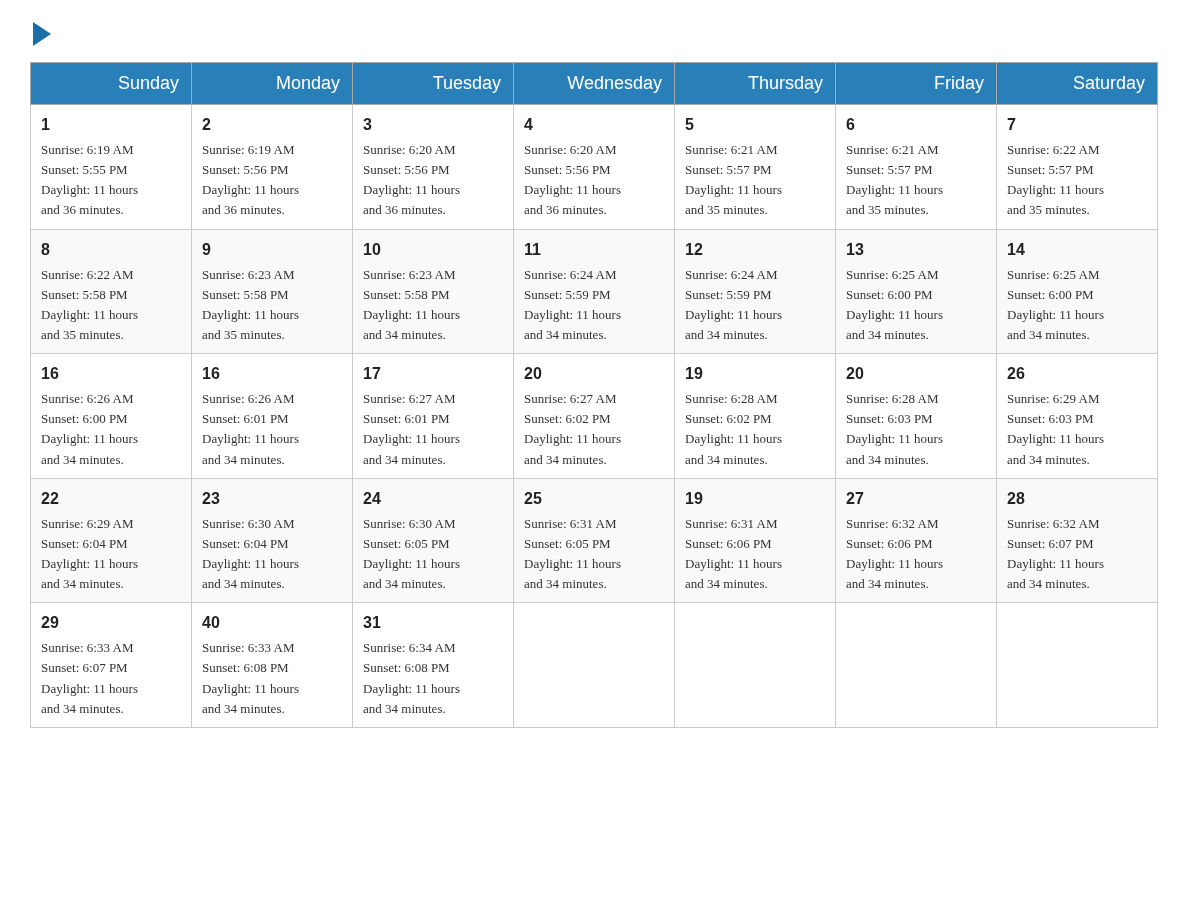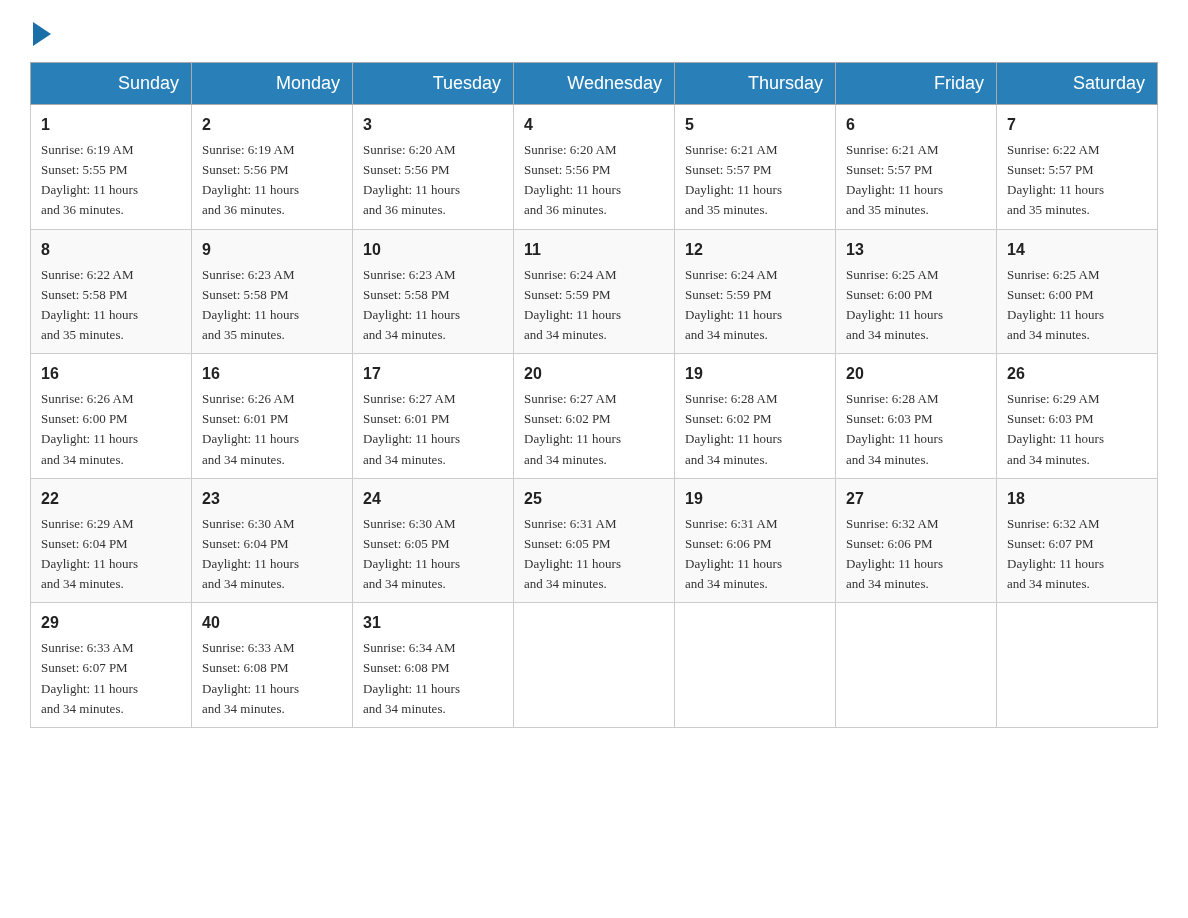--- a/index.html
+++ b/index.html
@@ -246,21 +246,21 @@
         </td>
         <td>
           <span class="day-number">19</span>
           <span class="day-info">Sunrise: 6:31 AM<br>Sunset: 6:06 PM<br>Daylight: 11 hours<br>and 34 minutes.</span>
         </td>
         <td>
           <span class="day-number">27</span>
           <span class="day-info">Sunrise: 6:32 AM<br>Sunset: 6:06 PM<br>Daylight: 11 hours<br>and 34 minutes.</span>
         </td>
         <td>
-          <span class="day-number">18</span>
+          <span class="day-number">28</span>
           <span class="day-info">Sunrise: 6:32 AM<br>Sunset: 6:07 PM<br>Daylight: 11 hours<br>and 34 minutes.</span>
         </td>
       </tr>
       <tr>
         <td>
           <span class="day-number">29</span>
           <span class="day-info">Sunrise: 6:33 AM<br>Sunset: 6:07 PM<br>Daylight: 11 hours<br>and 34 minutes.</span>
         </td>
         <td>
           <span class="day-number">40</span>

